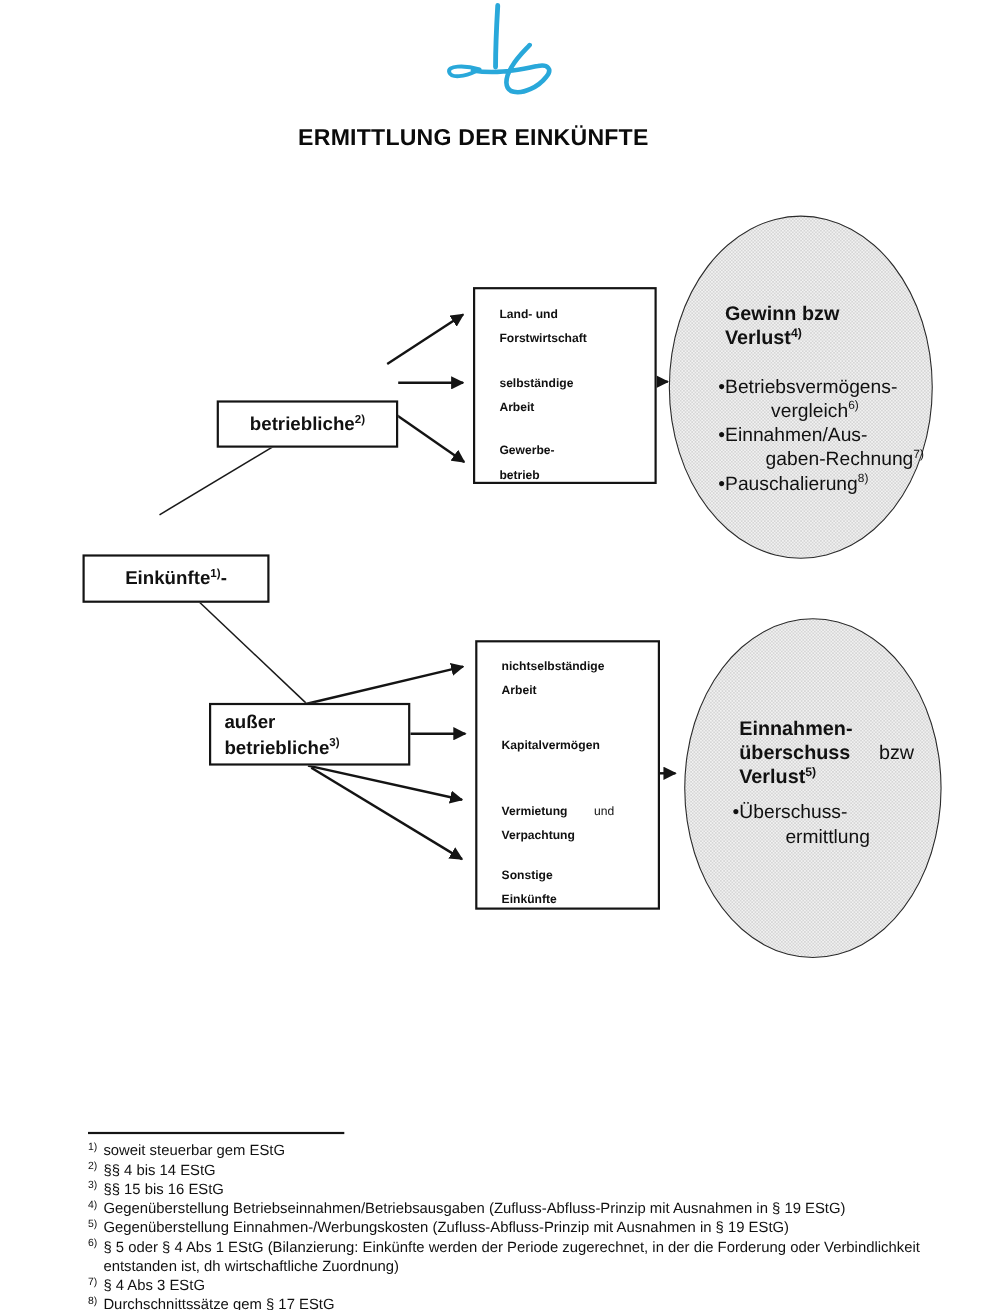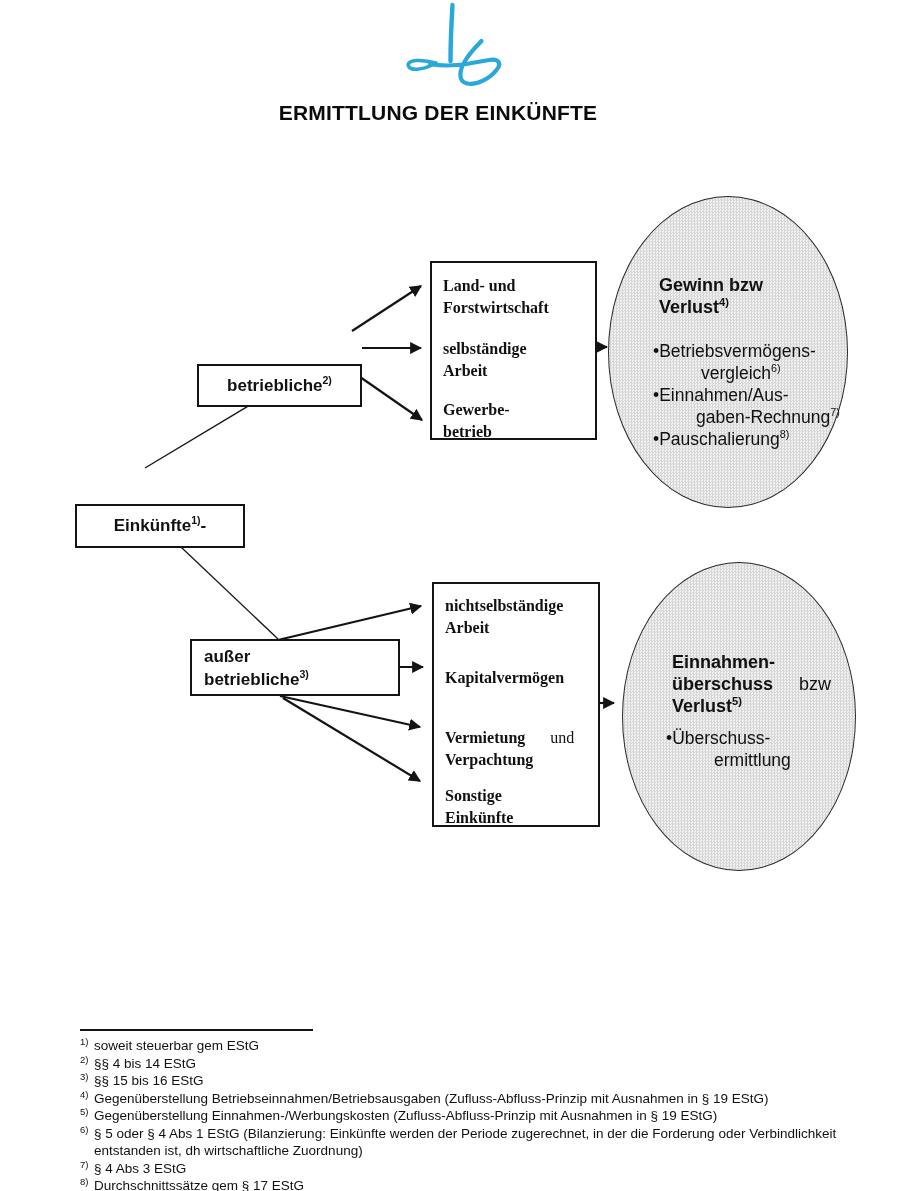--- a/index.html
+++ b/index.html
@@ -2,39 +2,39 @@
 <html><head>
 <meta charset="utf-8">
 <style>
   html,body { margin:0; padding:0; background:#fff; }
   .page {
     position:relative; width:905px; height:1191px; background:#ffffff; overflow:hidden;
     font-family:"Liberation Sans","DejaVu Sans",sans-serif; color:#111;
   }
   .logo { position:absolute; left:400px; top:0; }
   .title {
-    position:absolute; left:258px; top:101px; width:360px; margin:0;
-    text-align:center; font-size:21px; font-weight:bold; letter-spacing:0.2px; color:#0b0b0b;
+    position:absolute; left:258px; top:101px; width:360px; margin:13px;
+    font-size:21px; font-weight:bold; letter-spacing:0.2px; color:#0b0b0b;
   }
   .connectors { position:absolute; left:0; top:0; }
   .connectors .thin  { stroke:#191919; stroke-width:1.4; }
   .connectors .arrow { stroke:#141414; stroke-width:2.2; marker-end:url(#ah); }
 
   .box {
     position:absolute; border:2px solid #141414; background:#fff; box-sizing:border-box;
     font-weight:bold;
   }
   .center-label { display:flex; align-items:center; justify-content:center; font-size:17px;margin-top:36px; }
   #box-betriebliche { left:197px; top:328px; width:165px; height:43px; }
   #box-einkuenfte   { left:75px;  top:468px; width:170px; height:44px; }
-  #box-ausser       { left:190px; top:639px; width:210px; height:57px;
+  #box-ausser       { left:190px; top:639px; width:183px; height:57px;
                       font-size:17px; line-height:23px; padding:4px 0 0 12px; }
   #box-top    { left:430px; top:261px; width:167px; height:179px; }
   #box-bottom { left:432px; top:582px; width:168px; height:245px; }
-  .box-item { position:absolute; left:11px; font-size:16px; font-weight:bold; line-height:22px; white-space:nowrap;font-family:Liberation Serif, serif; }
+  .box-item { position:absolute; left:22px; font-size:11px; font-weight:bold; line-height:22px; white-space:nowrap; }
   .reg { font-weight:normal;margin-left:21px; }
 
   sup { font-size:0.62em; line-height:0; }
 
   .ellipse {
     position:absolute; box-sizing:border-box; border:1.5px solid #2a2a2a; border-radius:50%;
     background-color:#f0f0f0;
     background-image:conic-gradient(#d6d6d6 25%, #f1f1f1 0 50%, #d6d6d6 0 75%, #f1f1f1 0);
     background-size:3px 3px;
   }

